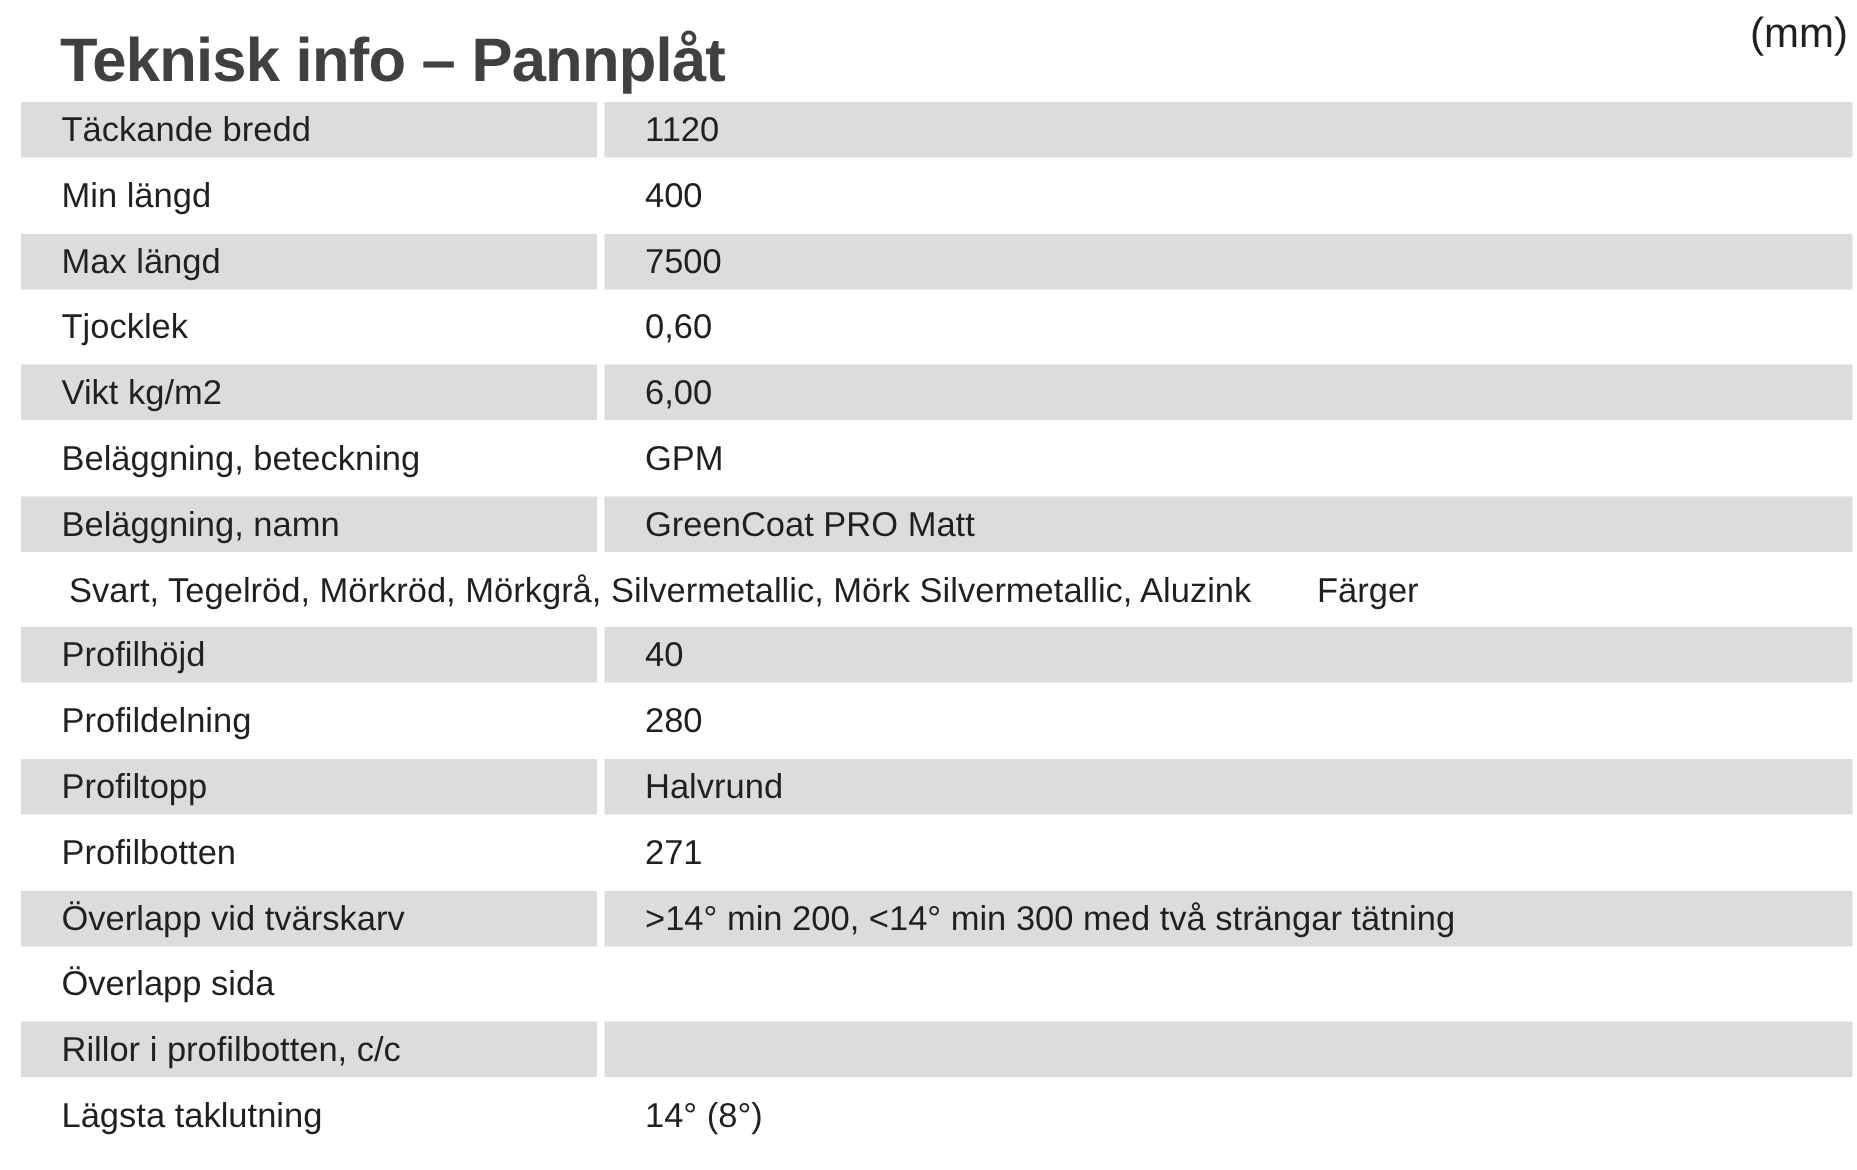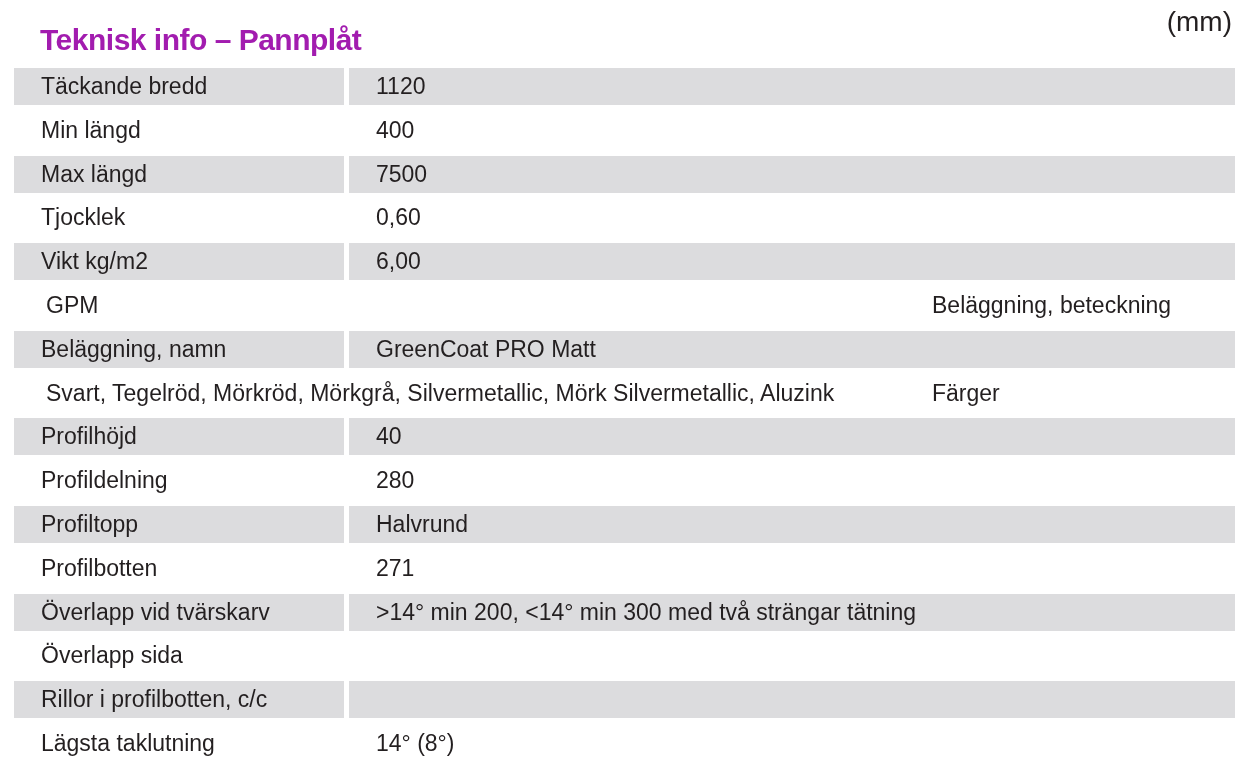--- a/index.html
+++ b/index.html
@@ -4,41 +4,41 @@
   <style>
     html, body { margin: 0; padding: 0; background: #ffffff; }
     body {
       width: 1238px; height: 780px; position: relative; overflow: hidden;
       font-family: "DejaVu Sans", "Liberation Sans", sans-serif;
       color: #231f20;
     }
     .title {
       position: absolute; left: 40px; top: 20px;
       font-family: "Liberation Sans", "DejaVu Sans", sans-serif;
-      font-weight: bold; font-size: 30px; letter-spacing: -0.5px;
-      color: #a21caf; line-height: 40px;
+      font-weight: bold; font-size: 41px; letter-spacing: -0.5px;
+      color: #404040; line-height: 40px;
     }
     .unit {
       position: absolute; right: 6px; top: 8px;
       font-family: "Liberation Sans", sans-serif;
       font-size: 28px; color: #231f20; line-height: 28px;
     }
     .table {
       position: absolute; left: 14px; top: 68px; width: 1221px;
     }
     .row {
       position: relative; height: 43.8px; display: flex;
     }
     .cell {
       height: 37px; display: flex; align-items: center;
       font-family: "Liberation Sans", "DejaVu Sans", sans-serif;
       font-size: 23px; color: #231f20; white-space: nowrap;
       box-sizing: border-box;
     }
-    .cell.label { width: 330px; padding-left: 27px; }
+    .cell.label { width: 384px; padding-left: 27px; }
     .cell.value { flex: 1; margin-left: 5px; padding-left: 27px; }
     .row.shaded .cell { background: #dcdcde; }
     .row.plain .cell { background: transparent; }
   </style>
 </head>
 <body>
 
 <div class="title">Teknisk info – Pannplåt</div>
 <div class="unit">(mm)</div>
 
@@ -57,22 +57,22 @@
   </div>
   <div class="row plain">
     <div class="cell label">Tjocklek</div>
     <div class="cell value">0,60</div>
   </div>
   <div class="row shaded">
     <div class="cell label">Vikt kg/m2</div>
     <div class="cell value">6,00</div>
   </div>
   <div class="row plain">
+    <div class="cell label">Beläggning, beteckning</div>
     <div class="cell value">GPM</div>
-    <div class="cell label">Beläggning, beteckning</div>
   </div>
   <div class="row shaded">
     <div class="cell label">Beläggning, namn</div>
     <div class="cell value">GreenCoat PRO Matt</div>
   </div>
   <div class="row plain">
     <div class="cell value">Svart, Tegelröd, Mörkröd, Mörkgrå, Silvermetallic, Mörk Silvermetallic, Aluzink</div>
     <div class="cell label">Färger</div>
   </div>
   <div class="row shaded">

